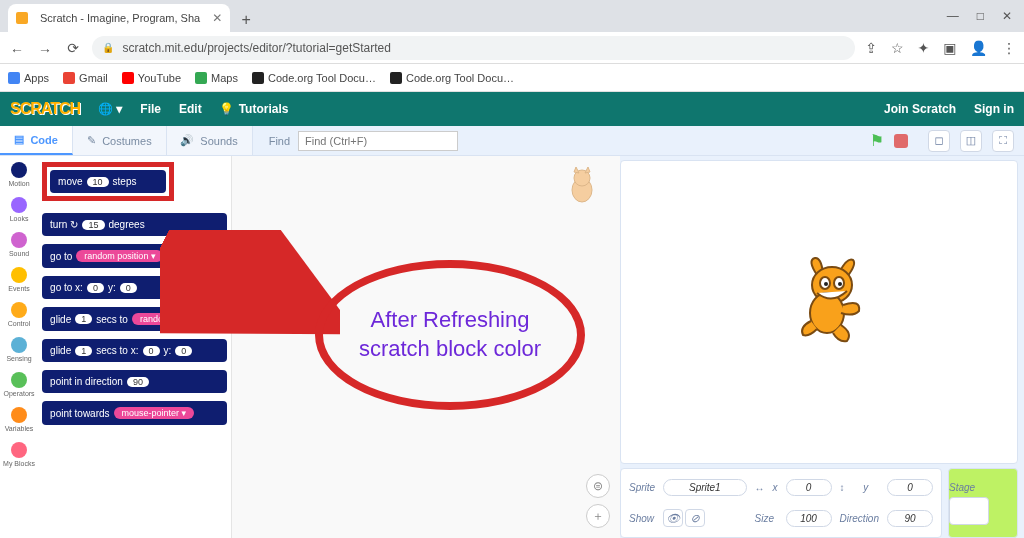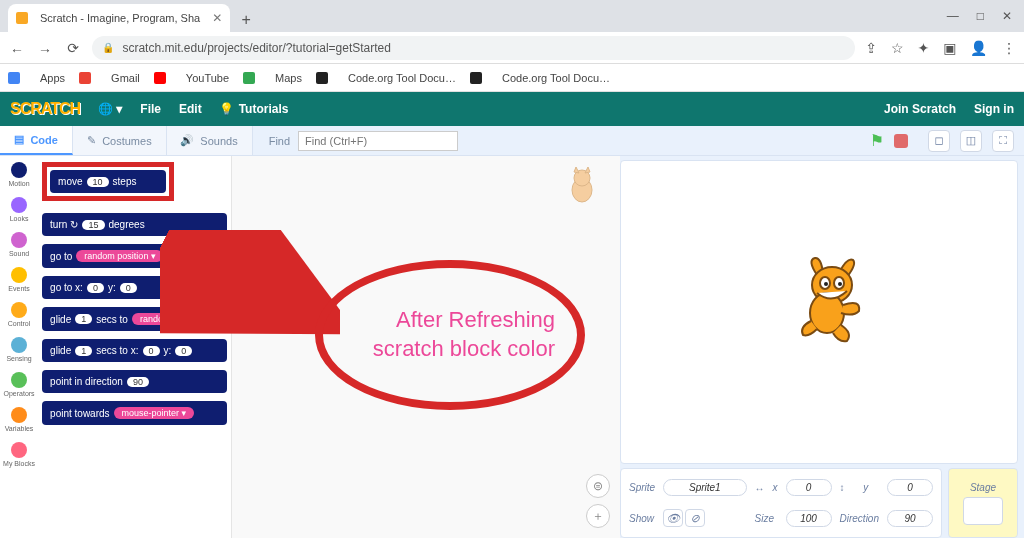--- a/index.html
+++ b/index.html
@@ -13,21 +13,21 @@
   .newtab { width: 24px; height: 24px; display: flex; align-items: center; justify-content: center; font-size: 16px; color: #555; margin-left: 4px; }
   .win-controls { margin-left: auto; display: flex; gap: 18px; padding-right: 12px; color: #555; font-size: 12px; align-items: center; height: 100%; }
 
   .addrbar { height: 32px; background: #fff; border-bottom: 1px solid #ddd; display: flex; align-items: center; padding: 0 8px; gap: 10px; }
   .navbtn { font-size: 14px; color: #555; width: 18px; text-align: center; }
   .omnibox { flex: 1; height: 24px; background: #f1f3f4; border-radius: 12px; display: flex; align-items: center; padding: 0 10px; font-size: 12px; color: #555; gap: 8px; }
   .lock { font-size: 10px; color: #777; }
   .ext { display: flex; gap: 14px; align-items: center; color: #555; font-size: 14px; }
 
   .bookmarks { height: 28px; background: #fff; border-bottom: 1px solid #e0e0e0; display: flex; align-items: center; padding: 0 8px; gap: 14px; font-size: 11px; color: #444; }
-  .bm { display: flex; align-items: center; gap: 20px; }
+  .bm { display: flex; align-items: center; gap: 4px; }
   .bm .i { width: 12px; height: 12px; border-radius: 2px; }
 
   
   .menubar { height: 34px; background: #0f766e; display: flex; align-items: center; color: #fff; font-size: 12px; padding: 0 10px; gap: 18px; }
   .logo { font-weight: 900; color: #ffb100; font-size: 16px; text-shadow: 1px 1px 0 #fff; letter-spacing: -1px; }
   .menubar .item { display: flex; align-items: center; gap: 4px; font-weight: 600; }
   .menubar .spacer { flex: 1; }
 
   
   .editortabs { height: 30px; background: #e9f1fc; border-bottom: 1px solid #d9e3f2; display: flex; align-items: stretch; font-size: 11px; }
@@ -56,29 +56,29 @@
   .workspace { flex: 1; background: #f9f9f9; position: relative; }
   .catwm { position: absolute; top: 10px; right: 20px; opacity: .6; }
 
   .stagecol { width: 404px; background: #e9f1fc; display: flex; flex-direction: column; padding: 4px 6px 0 0; gap: 4px; }
   .stage { flex: 1; background: #fff; border: 1px solid #d9e3f2; border-radius: 4px; position: relative; }
   .catsprite { position: absolute; left: 52%; top: 46%; transform: translate(-50%,-50%); }
 
   .spritepanel { height: 70px; display: flex; gap: 6px; font-style: italic; }
   .spriteinfo { flex: 1; background: #fff; border: 1px solid #d9e3f2; border-radius: 4px; padding: 6px 8px; font-size: 10px; color: #6a7da0; display: grid; grid-template-columns: auto 1fr auto auto auto auto auto auto; gap: 6px 8px; align-items: center; }
   .field { border: 1px solid #d0d8e6; border-radius: 10px; padding: 2px 10px; min-width: 46px; text-align: center; color: #333; }
-  .stagebox { width: 70px; background: #fef9c3; border: 1px solid #d9e3f2; border-radius: 4px; display: flex; flex-direction: column; align-items: center; justify-content: center; font-size: 10px; color: #6a7da0; gap: 4px; }
+  .stagebox { width: 70px; background: #bef264; border: 1px solid #d9e3f2; border-radius: 4px; display: flex; flex-direction: column; justify-content: center; font-size: 10px; color: #6a7da0; gap: 4px; }
 
   .zoom { position: absolute; bottom: 10px; right: 10px; display: flex; flex-direction: column; gap: 6px; }
   .zbtn { width: 24px; height: 24px; border: 1px solid #ccc; border-radius: 50%; background: #fff; display: flex; align-items: center; justify-content: center; font-size: 12px; color: #888; }
 
   
   .anno { position: absolute; left: 160px; top: 230px; pointer-events: none; }
   .arrow { position: absolute; left: 0; top: 0; }
-  .oval { position: absolute; left: 155px; top: 30px; width: 270px; height: 150px; border: 8px solid #d62828; border-radius: 50%; display: flex; align-items: center; justify-content: center; text-align: right; color: #ec4899; font-size: 22px; line-height: 1.3; padding: 0 22px; }
+  .oval { position: absolute; left: 155px; top: 30px; width: 270px; height: 150px; border: 8px solid #d62828; border-radius: 50%; display: flex; align-items: center; justify-content: center; text-align: center; color: #6d28d9; font-size: 22px; line-height: 1.3; padding: 0 22px; }
 
   svg { display: block; }
 </style>
 </head>
 <body>
 
 <div class="tabstrip">
   <div class="tab">
     <span class="fav"></span>
     <span>Scratch - Imagine, Program, Sha</span>

